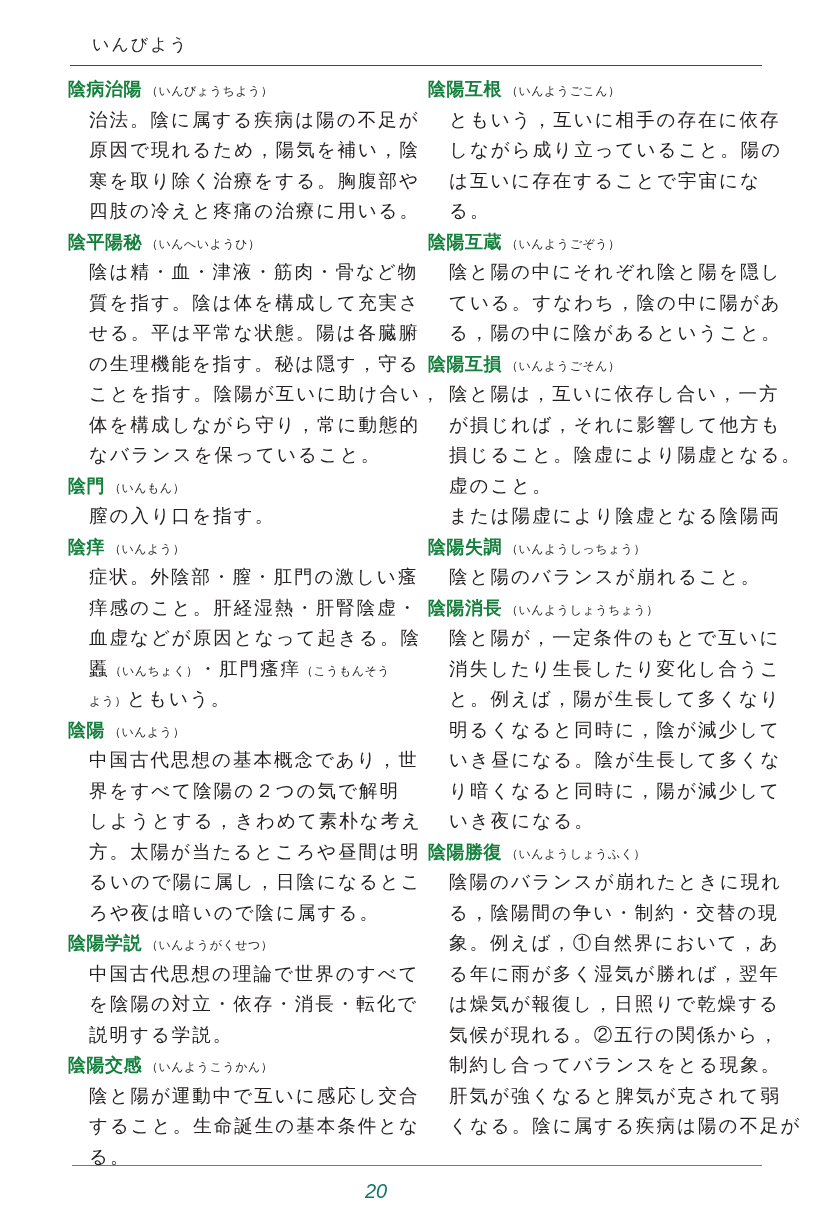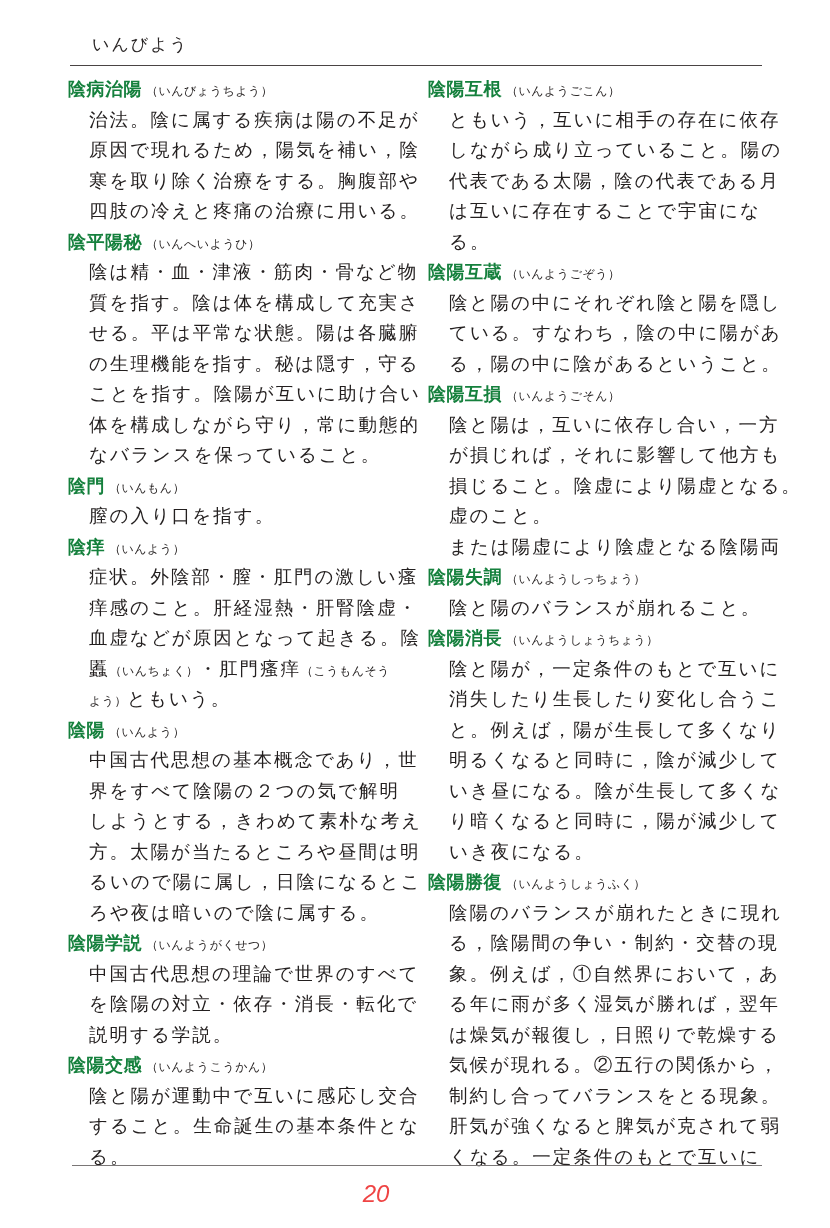--- a/index.html
+++ b/index.html
@@ -7,21 +7,21 @@
   .running-head {
     position: absolute; left: 92px; top: 33px;
     font-family: "DejaVu Serif", "Liberation Serif", serif;
     font-size: 17px; letter-spacing: 2px; color: #2a2626;
   }
   .rule-top { position: absolute; left: 70px; width: 692px; top: 65px; height: 0; border-top: 1.5px solid #4a4444; }
   .rule-bottom { position: absolute; left: 72px; width: 690px; top: 1165px; height: 0; border-top: 1.5px solid #7a7676; }
   .page-number {
     position: absolute; left: 0; width: 752px; top: 1180px; text-align: center;
     font-family: "Liberation Sans", "DejaVu Sans", sans-serif;
-    font-style: italic; font-size: 24px; color: #ef4444;
+    font-style: italic; font-size: 20px; color: #0f766e;
   }
   .column { position: absolute; top: 74px; width: 336px; }
   .col-left { left: 68px; }
   .col-right { left: 428px; }
   .entry { margin: 0; }
   .headword-line { height: 30.5px; line-height: 30.5px; white-space: nowrap; }
   .headword {
     font-family: "DejaVu Sans", "Liberation Sans", sans-serif;
     font-weight: bold; font-size: 18px; letter-spacing: 0.5px; color: #15803d;
   }
@@ -108,21 +108,20 @@
         <div class="def-line">る。</div>
       </div>
     </div>
   </div>
 <div class="column col-right" id="col-right">
     <div class="entry">
       <div class="headword-line"><span class="headword">陰陽互根</span><span class="reading">（いんようごこん）</span></div>
       <div class="definition">
         <div class="def-line">ともいう，互いに相手の存在に依存</div>
         <div class="def-line">しながら成り立っていること。陽の</div>
-        <div class="def-line">代表である太陽，陰の代表である月</div>
         <div class="def-line">は互いに存在することで宇宙にな</div>
         <div class="def-line">る。</div>
       </div>
     </div>
     <div class="entry">
       <div class="headword-line"><span class="headword">陰陽互蔵</span><span class="reading">（いんようごぞう）</span></div>
       <div class="definition">
         <div class="def-line">陰と陽の中にそれぞれ陰と陽を隠し</div>
         <div class="def-line">ている。すなわち，陰の中に陽があ</div>
         <div class="def-line">る，陽の中に陰があるということ。</div>
@@ -160,19 +159,19 @@
       <div class="headword-line"><span class="headword">陰陽勝復</span><span class="reading">（いんようしょうふく）</span></div>
       <div class="definition">
         <div class="def-line">陰陽のバランスが崩れたときに現れ</div>
         <div class="def-line">る，陰陽間の争い・制約・交替の現</div>
         <div class="def-line">象。例えば，①自然界において，あ</div>
         <div class="def-line">る年に雨が多く湿気が勝れば，翌年</div>
         <div class="def-line">は燥気が報復し，日照りで乾燥する</div>
         <div class="def-line">気候が現れる。②五行の関係から，</div>
         <div class="def-line">制約し合ってバランスをとる現象。</div>
         <div class="def-line">肝気が強くなると脾気が克されて弱</div>
-        <div class="def-line">くなる。一定条件のもとで互いに</div>
+        <div class="def-line">くなる。陰に属する疾病は陽の不足が</div>
       </div>
     </div>
   </div>
 
 <div class="rule-bottom"></div>
 <div class="page-number">20</div>
 
 </body></html>

